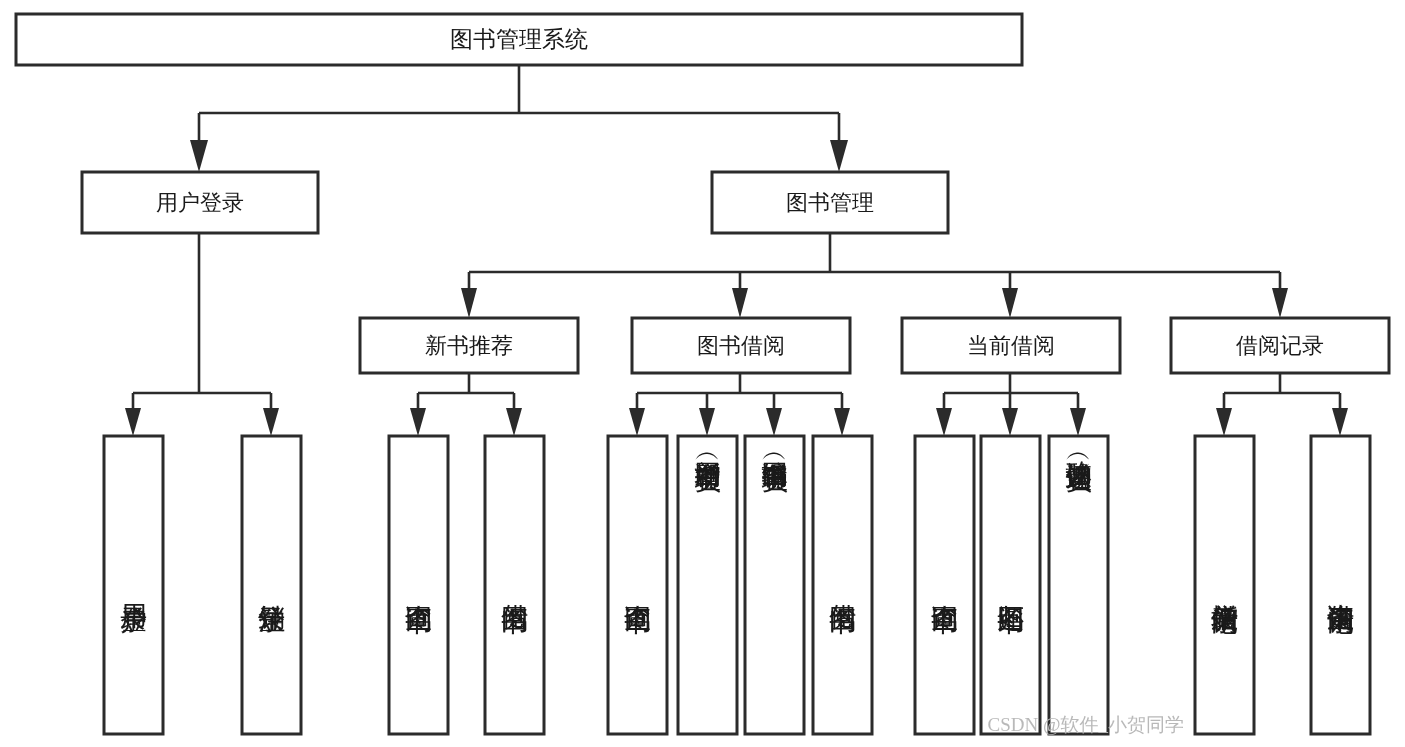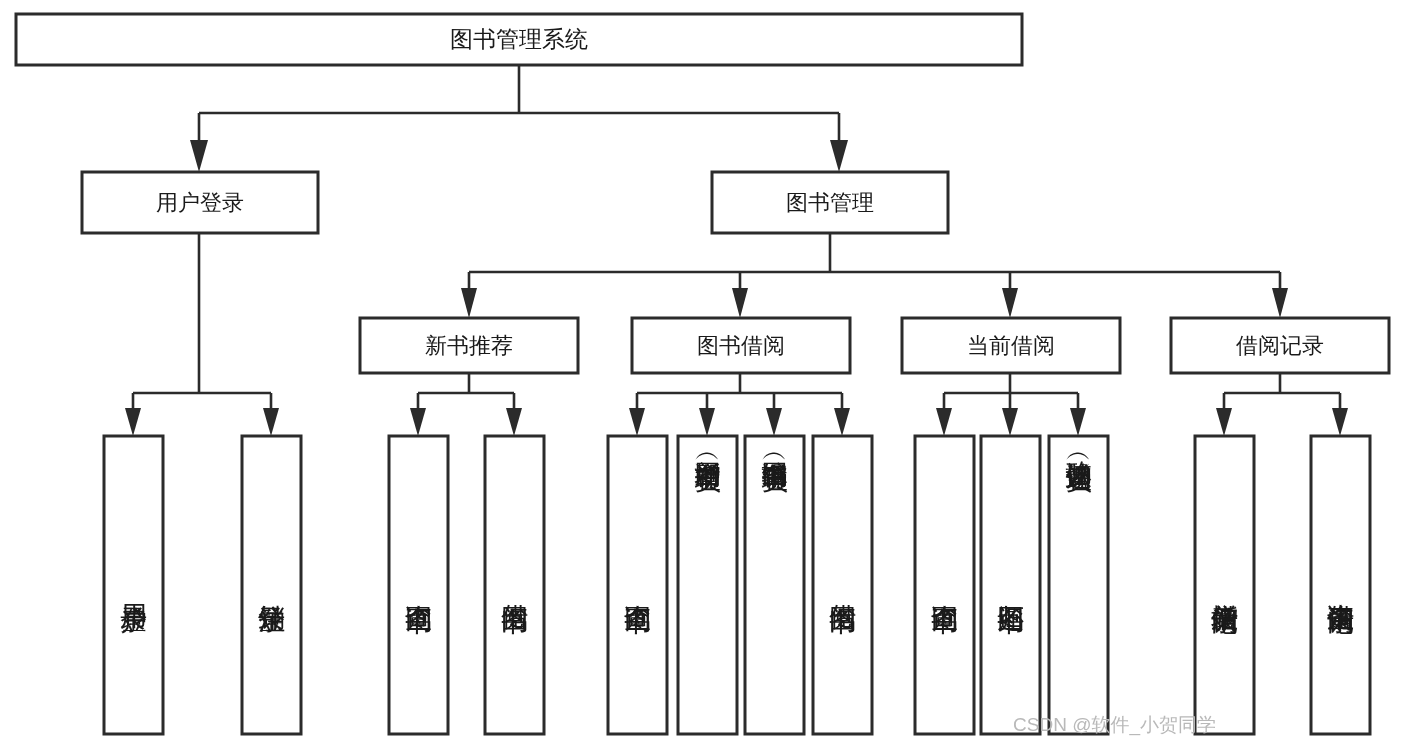--- a/index.html
+++ b/index.html
@@ -1,20 +1,20 @@
 <!DOCTYPE html>
 <html><head>
 <meta charset="utf-8">
 <style>
   html,body{margin:0;padding:0;background:#ffffff;}
   body{
     font-family:"Liberation Sans","DejaVu Sans",sans-serif;
     width:1405px;height:747px;overflow:hidden;
   }
-  #diagram-root{position:relative;width:1196px;height:747px;background:#fff;padding-left:32px;}
+  #diagram-root{position:relative;width:1196px;height:747px;background:#fff;}
   svg.diagram{position:absolute;top:0;left:0;width:1405px;height:747px;display:block;}
   .node-rect{fill:#ffffff;stroke:#2b2b2b;stroke-width:3;}
   .node-rect-root{fill:#ffffff;stroke:#2b2b2b;stroke-width:3;}
   .link{stroke:#2b2b2b;stroke-width:2.6;fill:none;stroke-linecap:butt;}
   .arrow-head{fill:#2b2b2b;stroke:none;}
   .node-label{
     font-family:"Liberation Sans","DejaVu Sans",sans-serif;
     fill:#1a1a1a;font-size:22px;text-anchor:middle;dominant-baseline:middle;
   }
   .node-label-root{font-size:23px;}
@@ -25,21 +25,21 @@
     text-orientation:upright;
     font-family:"Liberation Sans","DejaVu Sans",sans-serif;
     font-size:27px;line-height:1.05;color:#1a1a1a;
     letter-spacing:1px;
     white-space:nowrap;
     pointer-events:none;
   }
   .leaf-label-wrap.tall{font-size:26px;}
   .watermark{
     position:absolute;right:12px;bottom:9px;
-    font-family:Liberation Sans, sans-serif;
+    font-family:Liberation Serif, serif;
     font-size:19px;color:#b9b9b9;white-space:nowrap;
   }
 </style>
 </head>
 <body>
 
 <div id="diagram-root">
 
   <svg class="diagram" viewBox="0 0 1405 747">
 

